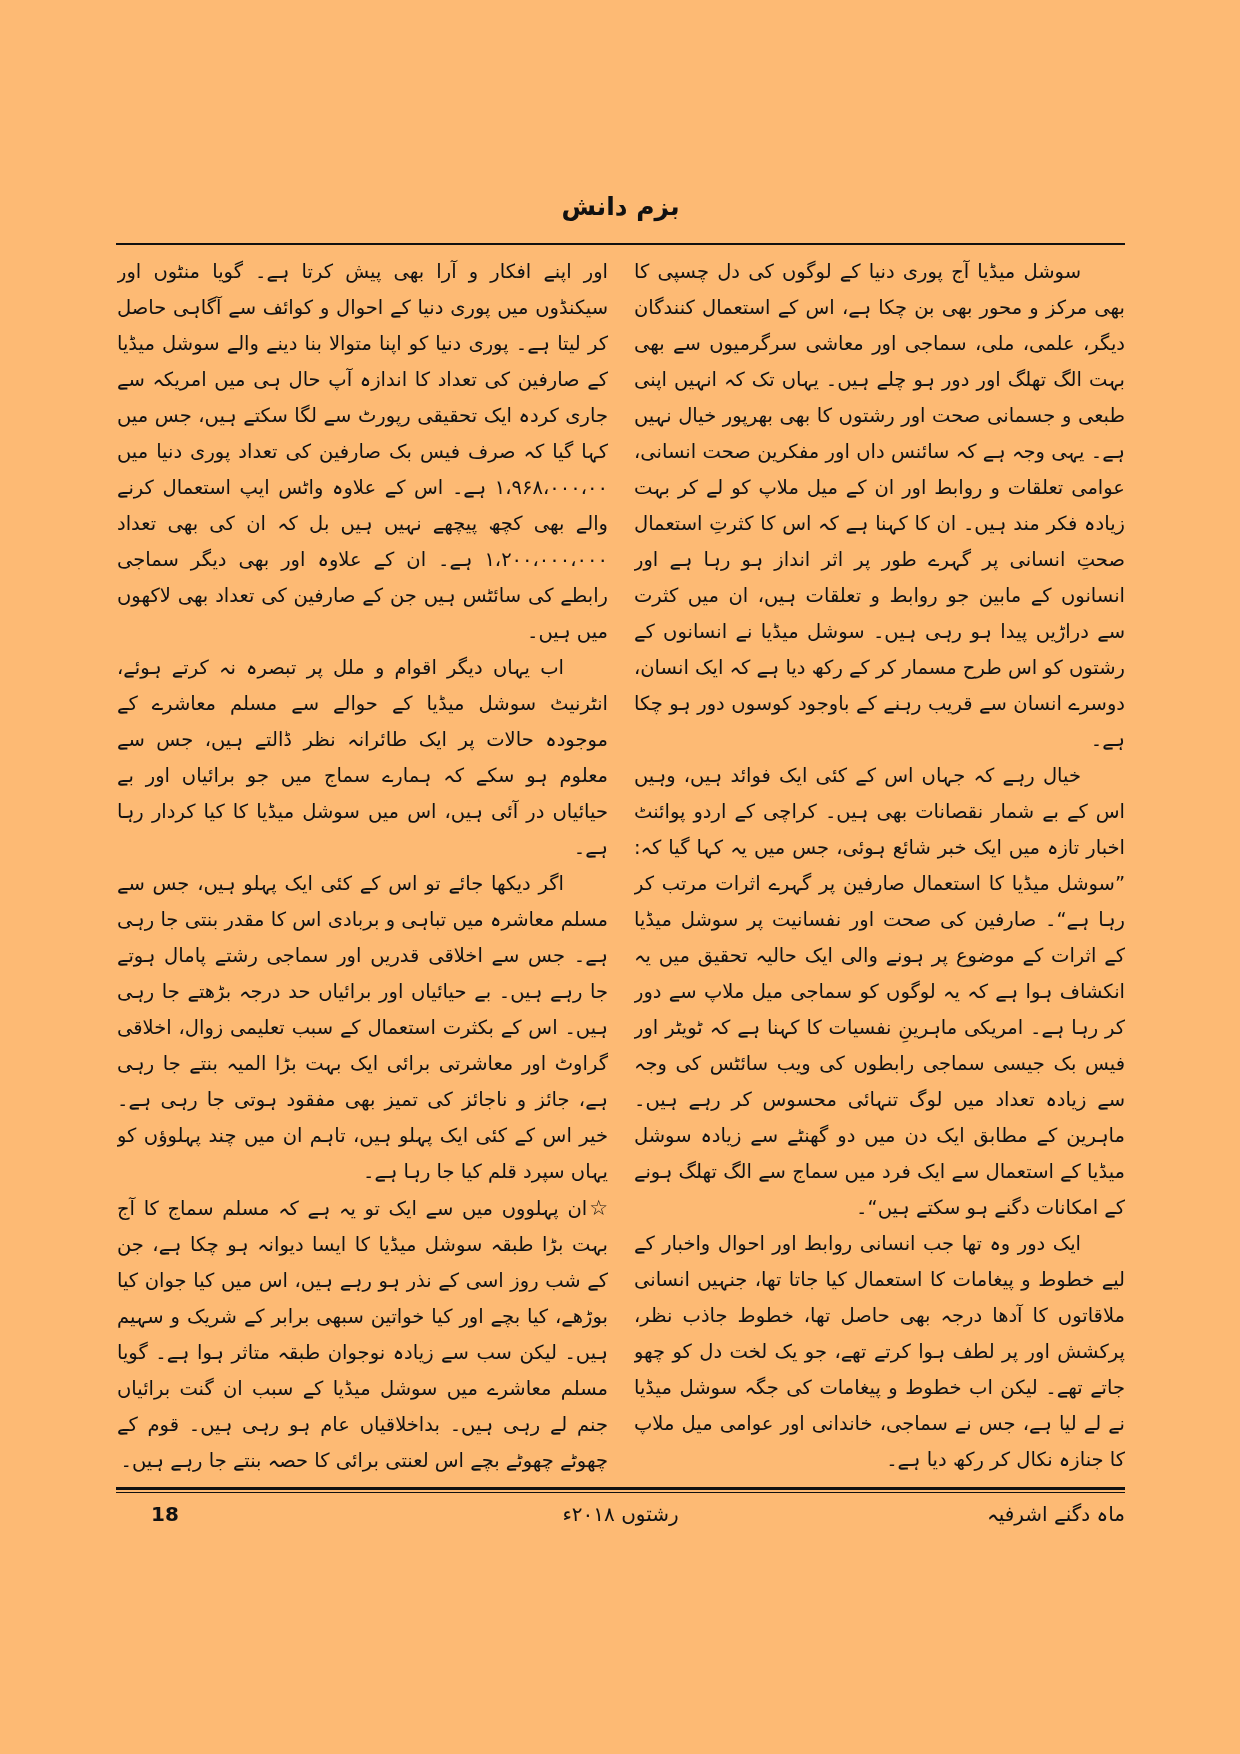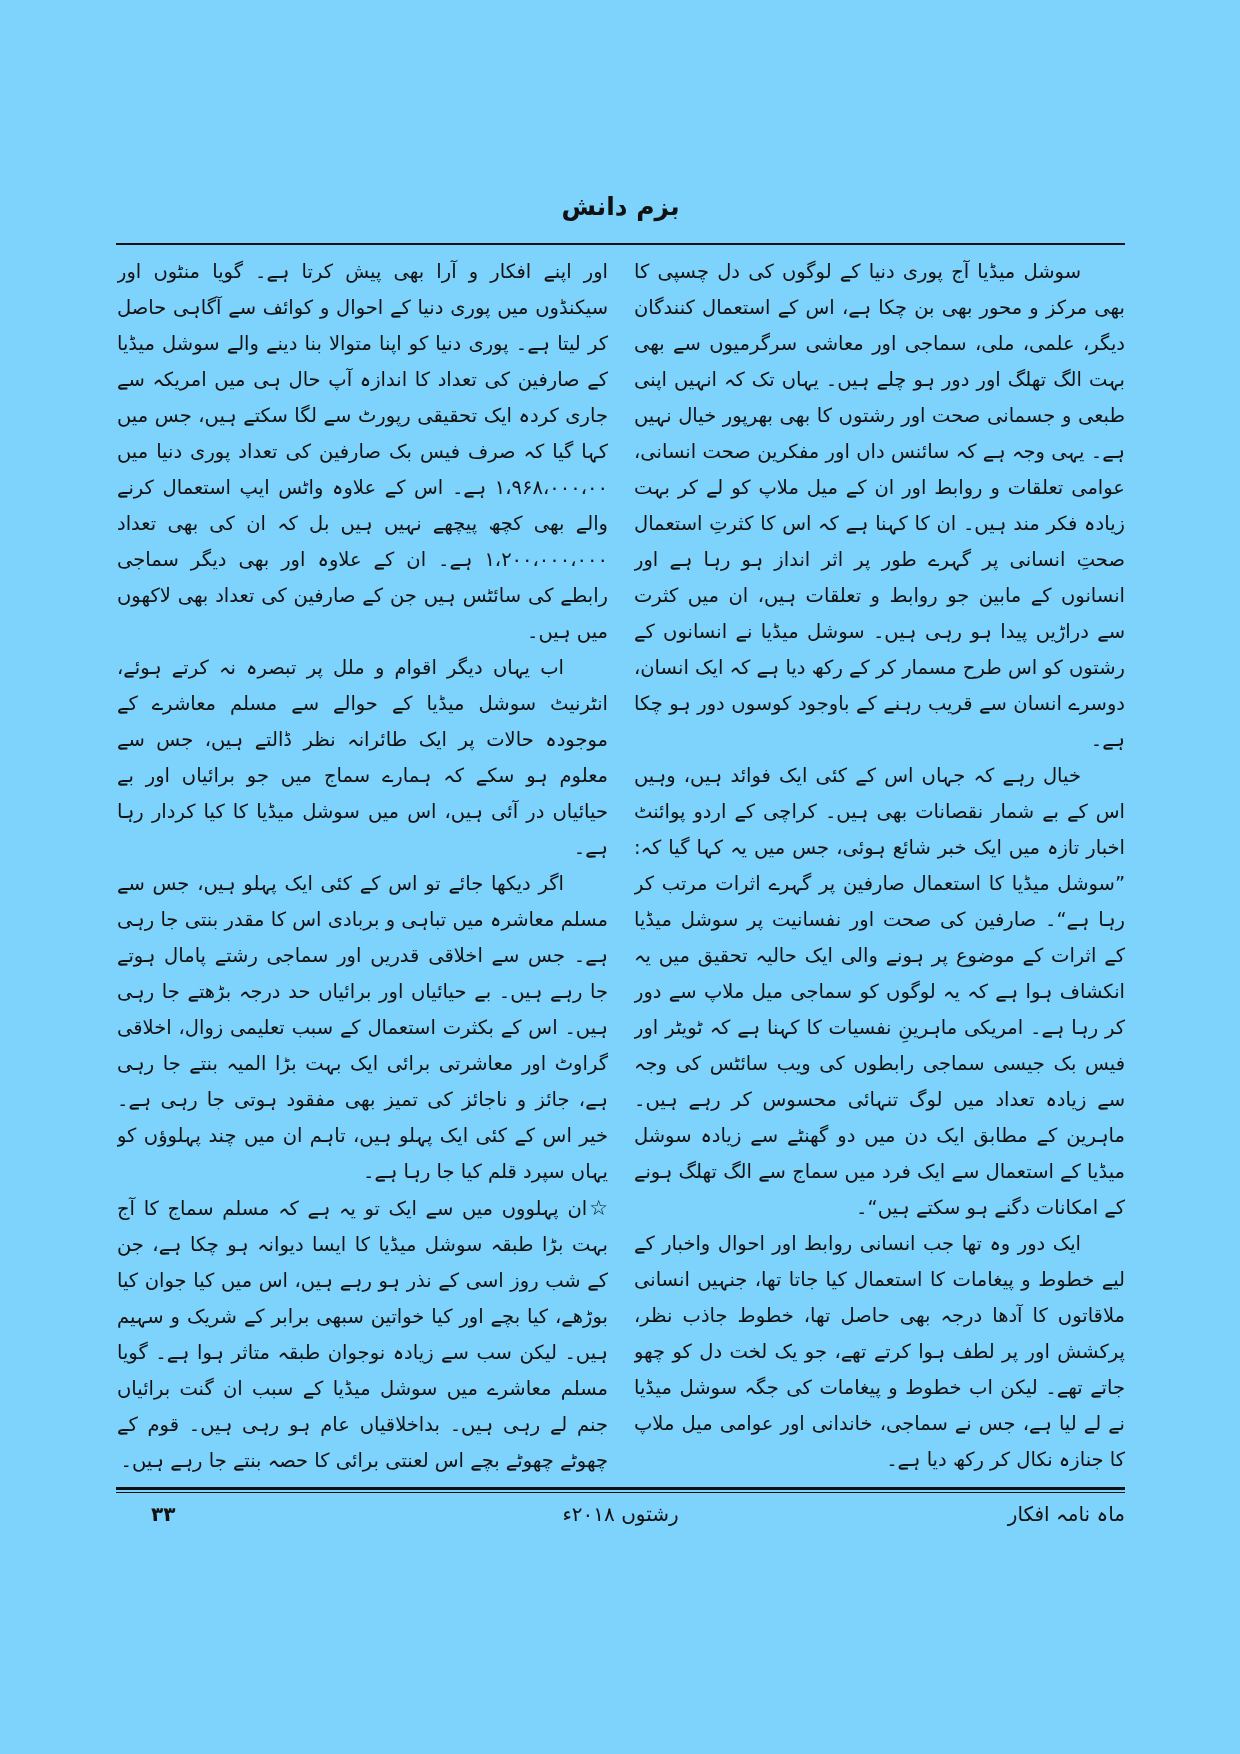--- a/index.html
+++ b/index.html
@@ -1,20 +1,20 @@
 <!DOCTYPE html>
 <html lang="ur" dir="rtl"><head>
 <meta charset="utf-8">
 <style>
   html,body{margin:0;padding:0;background:#e8e8e8;}
   .page{
     position:relative;
     width:1240px;height:1754px;
     margin:0 auto;
-    background:#7dd3fc;
+    background:#fdba74;
     font-family:"DejaVu Sans",sans-serif;
     color:#111;
     direction:rtl;
     overflow:hidden;
   }
   .header-title{
     position:absolute;
     top:192px;right:115px;left:116px;
     text-align:center;
     font-size:25px;
@@ -94,18 +94,18 @@
       <p class="indent"><span>اگر دیکھا جائے تو اس کے کئی ایک پہلو ہیں، جس سے مسلم معاشرہ میں تباہی و بربادی اس کا مقدر بنتی جا رہی ہے۔ جس سے اخلاقی قدریں اور سماجی رشتے پامال ہوتے جا رہے ہیں۔ بے حیائیاں اور برائیاں حد درجہ بڑھتے جا رہی ہیں۔ اس کے بکثرت استعمال کے سبب تعلیمی زوال، اخلاقی گراوٹ اور معاشرتی برائی ایک بہت بڑا المیہ بنتے جا رہی ہے، جائز و ناجائز کی تمیز بھی مفقود ہوتی جا رہی ہے۔ خیر اس کے کئی ایک پہلو ہیں، تاہم ان میں چند پہلوؤں کو یہاں سپرد قلم کیا جا رہا ہے۔</span></p>
       <p><span class="star">☆</span><span>ان پہلووں میں سے ایک تو یہ ہے کہ مسلم سماج کا آج بہت بڑا طبقہ سوشل میڈیا کا ایسا دیوانہ ہو چکا ہے، جن کے شب روز اسی کے نذر ہو رہے ہیں، اس میں کیا جوان کیا بوڑھے، کیا بچے اور کیا خواتین سبھی برابر کے شریک و سہیم ہیں۔ لیکن سب سے زیادہ نوجوان طبقہ متاثر ہوا ہے۔ گویا مسلم معاشرے میں سوشل میڈیا کے سبب ان گنت برائیاں جنم لے رہی ہیں۔ بداخلاقیاں عام ہو رہی ہیں۔ قوم کے چھوٹے چھوٹے بچے اس لعنتی برائی کا حصہ بنتے جا رہے ہیں۔</span></p>
 
     </div>
 
   </div>
 
   <div class="footer-rule"></div>
 
   <div class="footer-row">
-    <span class="footer-journal">ماہ نامہ افکار</span>
+    <span class="footer-journal">ماہ دگنے اشرفیہ</span>
     <span class="footer-date">رشتوں ۲۰۱۸ء</span>
-    <span class="footer-page">۳۳</span>
+    <span class="footer-page">18</span>
   </div>
 
 </div>
 
 </body></html>

